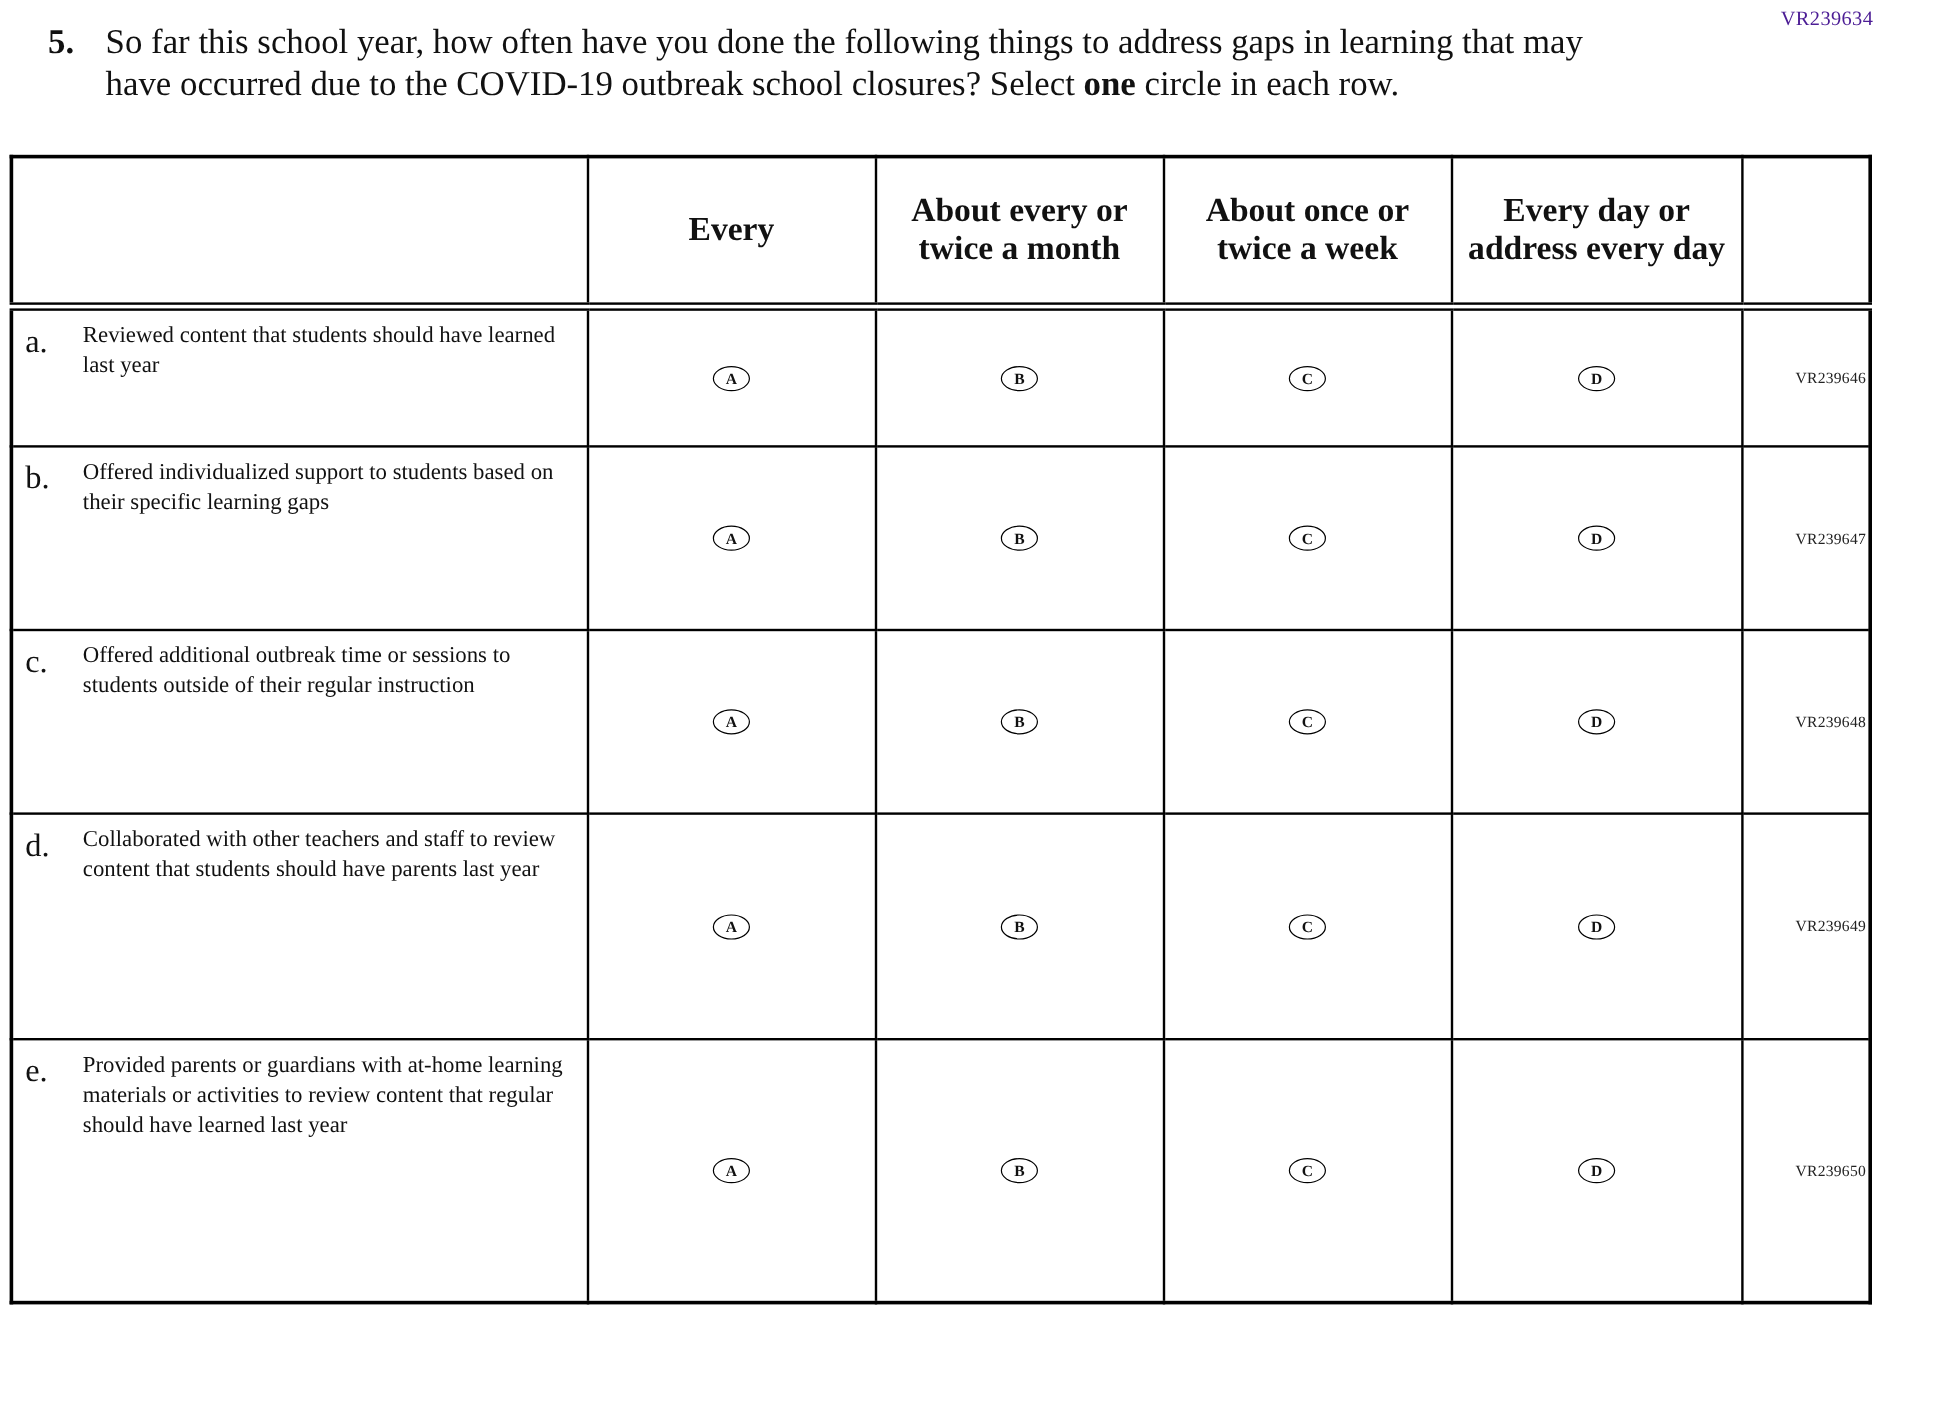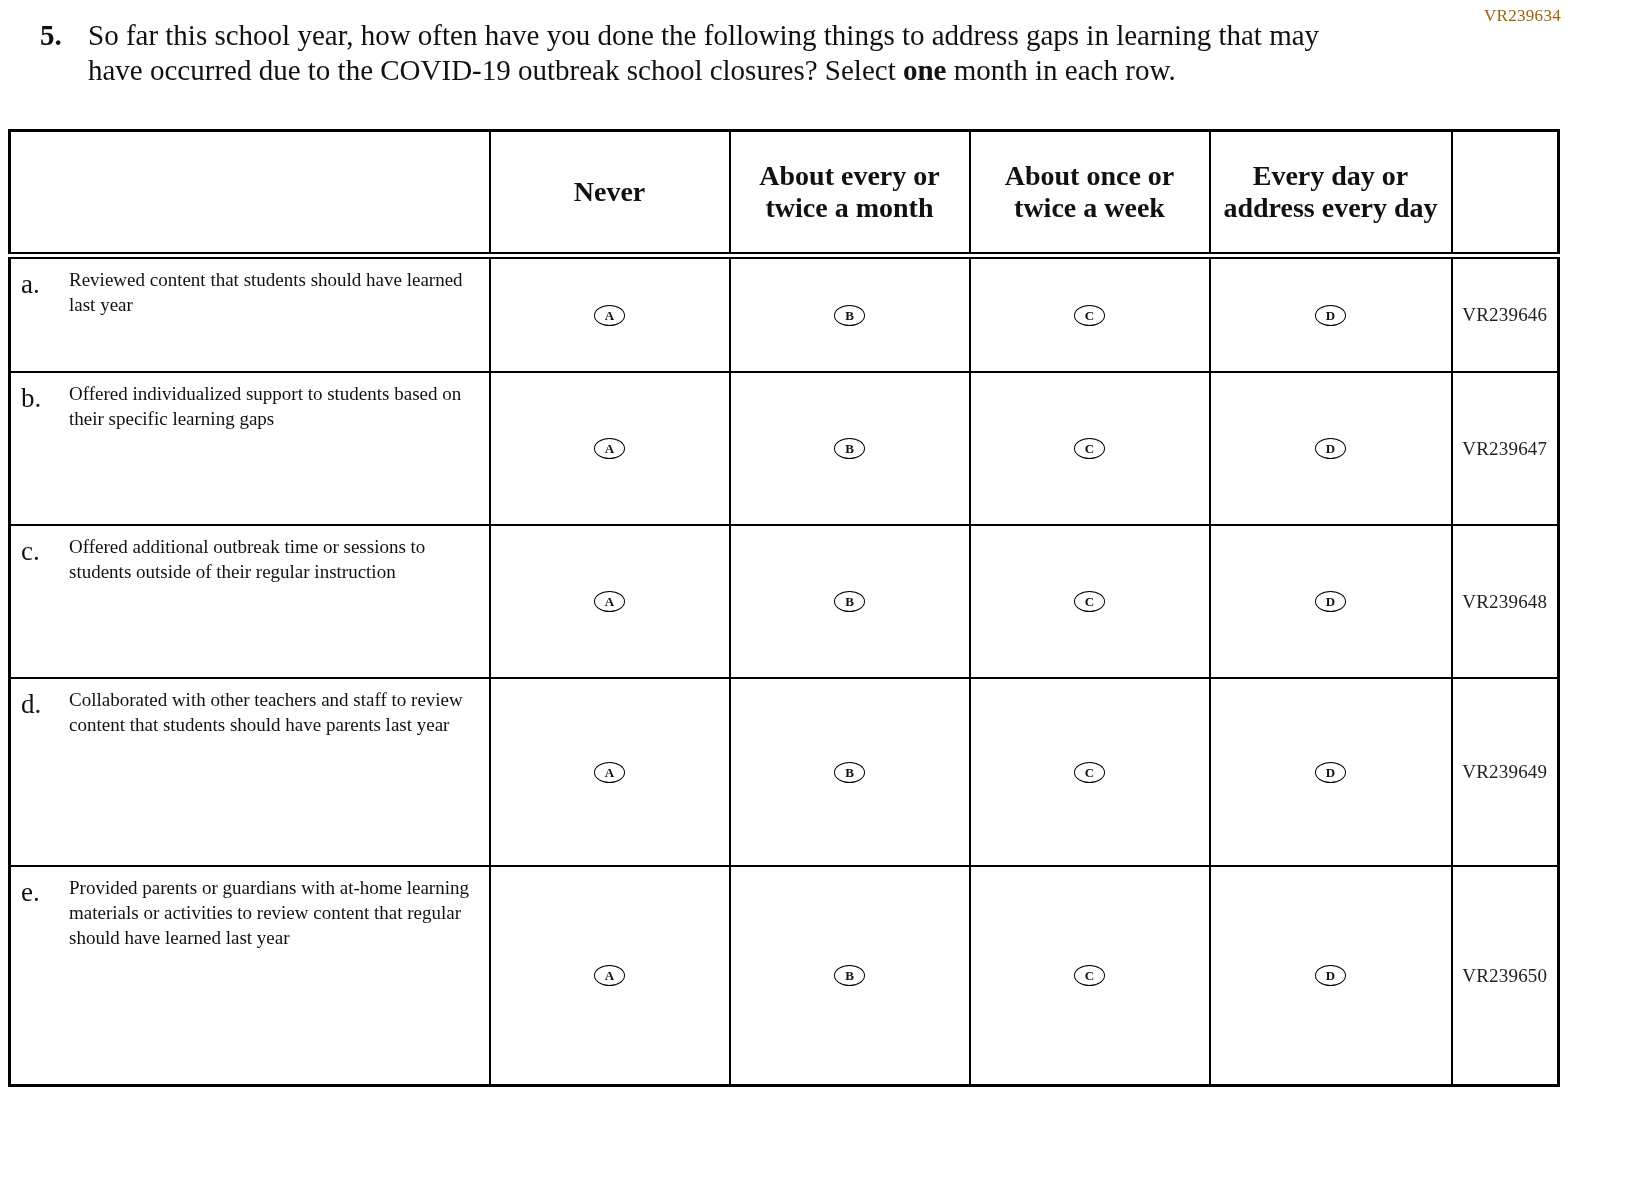--- a/index.html
+++ b/index.html
@@ -12,21 +12,21 @@
     color: #111111;
     overflow: hidden;
   }
 
   .corner-code {
     position: absolute;
     top: 6px;
     right: 68px;
     font-size: 17px;
     letter-spacing: 0.3px;
-    color: #a16207;
+    color: #4c1d95;
     margin-left: 21px;
   }
 
   .question {
     display: flex;
     align-items: flex-start;
     margin: 18px 0 0 40px;
     width: 1380px;
   }
   .q-number {
@@ -95,56 +95,56 @@
     border-radius: 50%;
     font-size: 13px;
     font-weight: bold;
     line-height: 1;
     cursor: pointer;
     user-select: none;
     background: #fff;
   }
 
   td.code-cell {
-    text-align: center;
-    font-size: 19px;
+    text-align: right;
+    font-size: 13px;
     letter-spacing: 0.2px;
     padding: 2px;
     color: #222;
   }
 
   tr.row-a td { height: 117px; }
   tr.row-b td { height: 153px; }
   tr.row-c td { height: 153px; }
   tr.row-d td { height: 188px; }
   tr.row-e td { height: 219px; }
 </style>
 </head>
 <body>
 
 <div class="corner-code">VR239634</div>
 
 <div class="question">
   <div class="q-number">5.</div>
-  <div class="q-text"><span>So far this school year, how often have you done the following things to address gaps in learning that may have occurred due to the COVID-19 outbreak school closures? Select </span><span class="bold">one</span><span> month in each row.</span></div>
+  <div class="q-text"><span>So far this school year, how often have you done the following things to address gaps in learning that may have occurred due to the COVID-19 outbreak school closures? Select </span><span class="bold">one</span><span> circle in each row.</span></div>
 </div>
 
 <table class="response-table">
   <colgroup>
     <col style="width:480px">
     <col style="width:240px">
     <col style="width:240px">
     <col style="width:240px">
     <col style="width:242px">
     <col style="width:107px">
   </colgroup>
   <thead>
     <tr>
       <th></th>
-      <th>Never</th>
+      <th>Every</th>
       <th>About every or twice a month</th>
       <th>About once or twice a week</th>
       <th>Every day or address every day</th>
       <th></th>
     </tr>
   </thead>
   <tbody>
 
     <tr class="row-a">
       <td class="item-cell">

